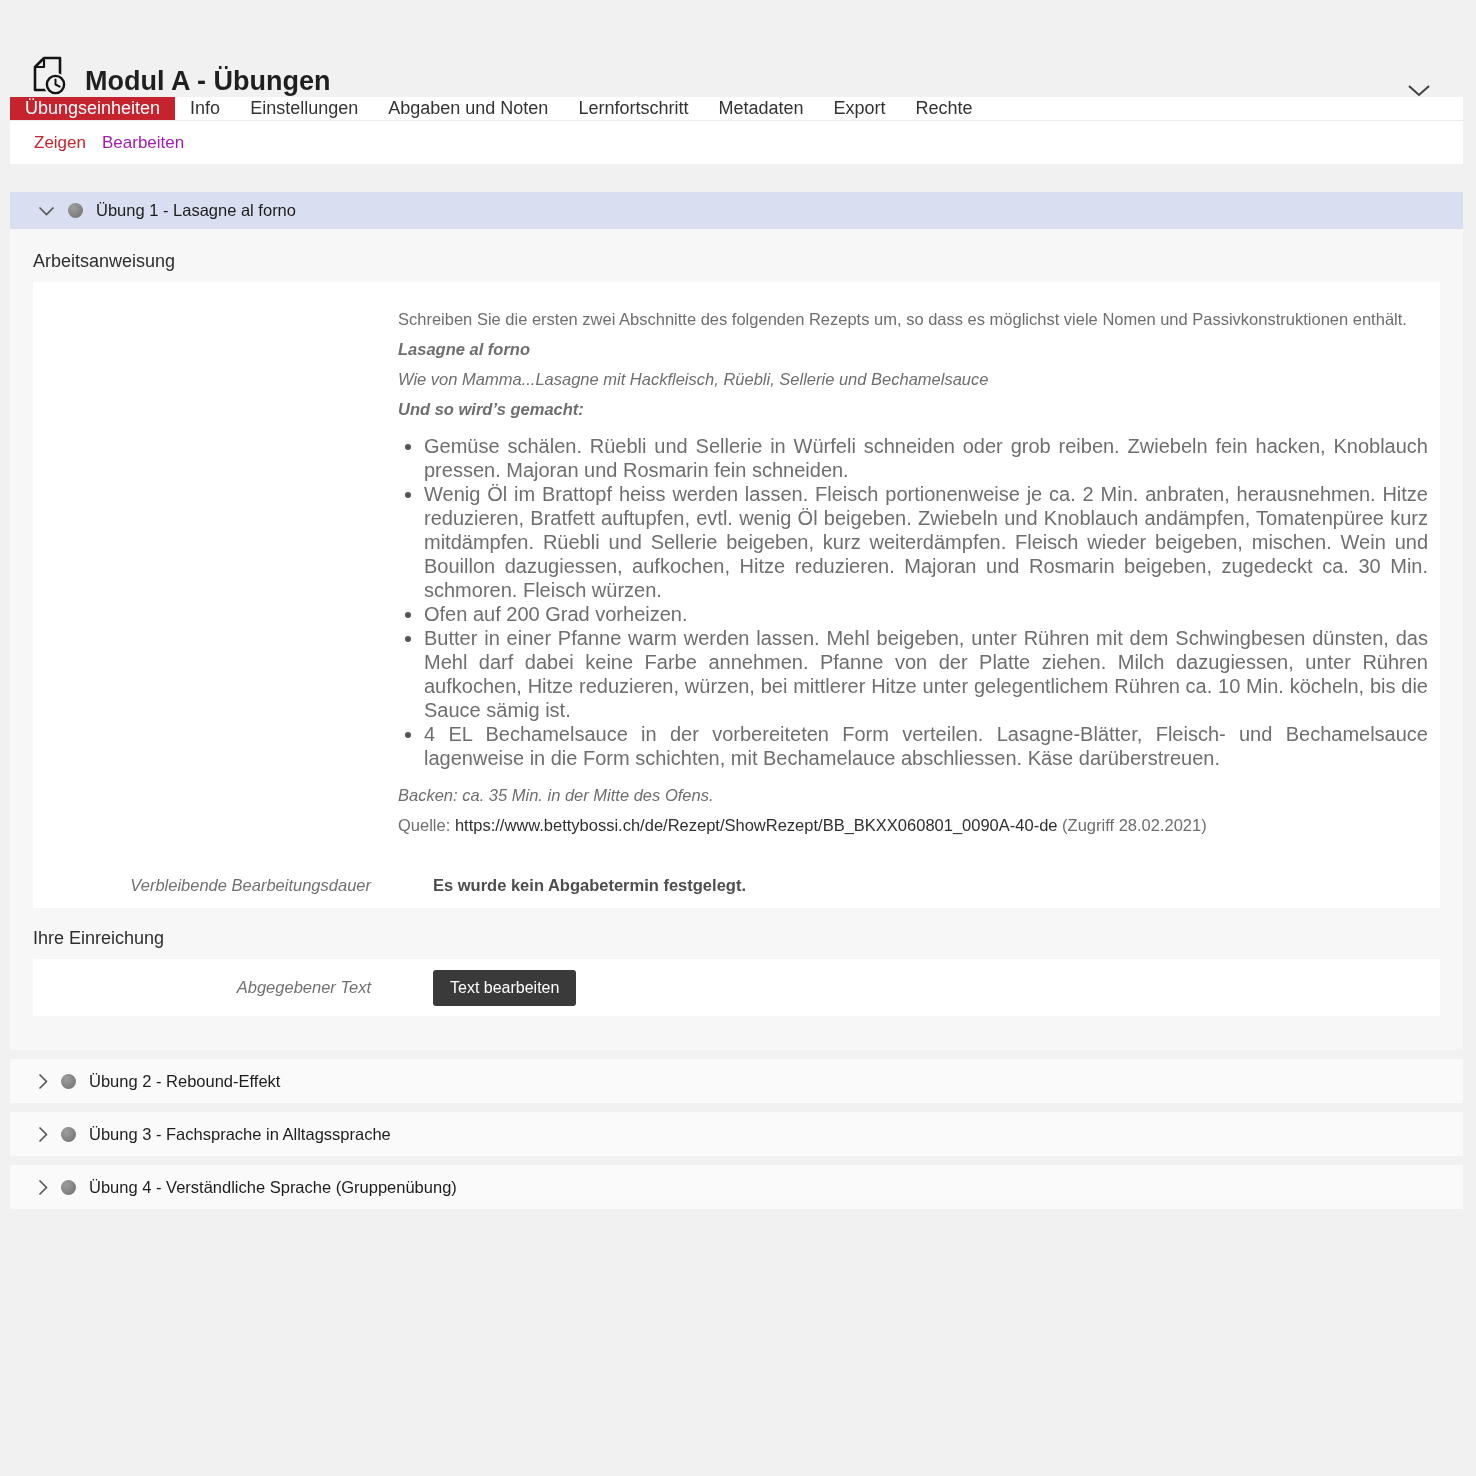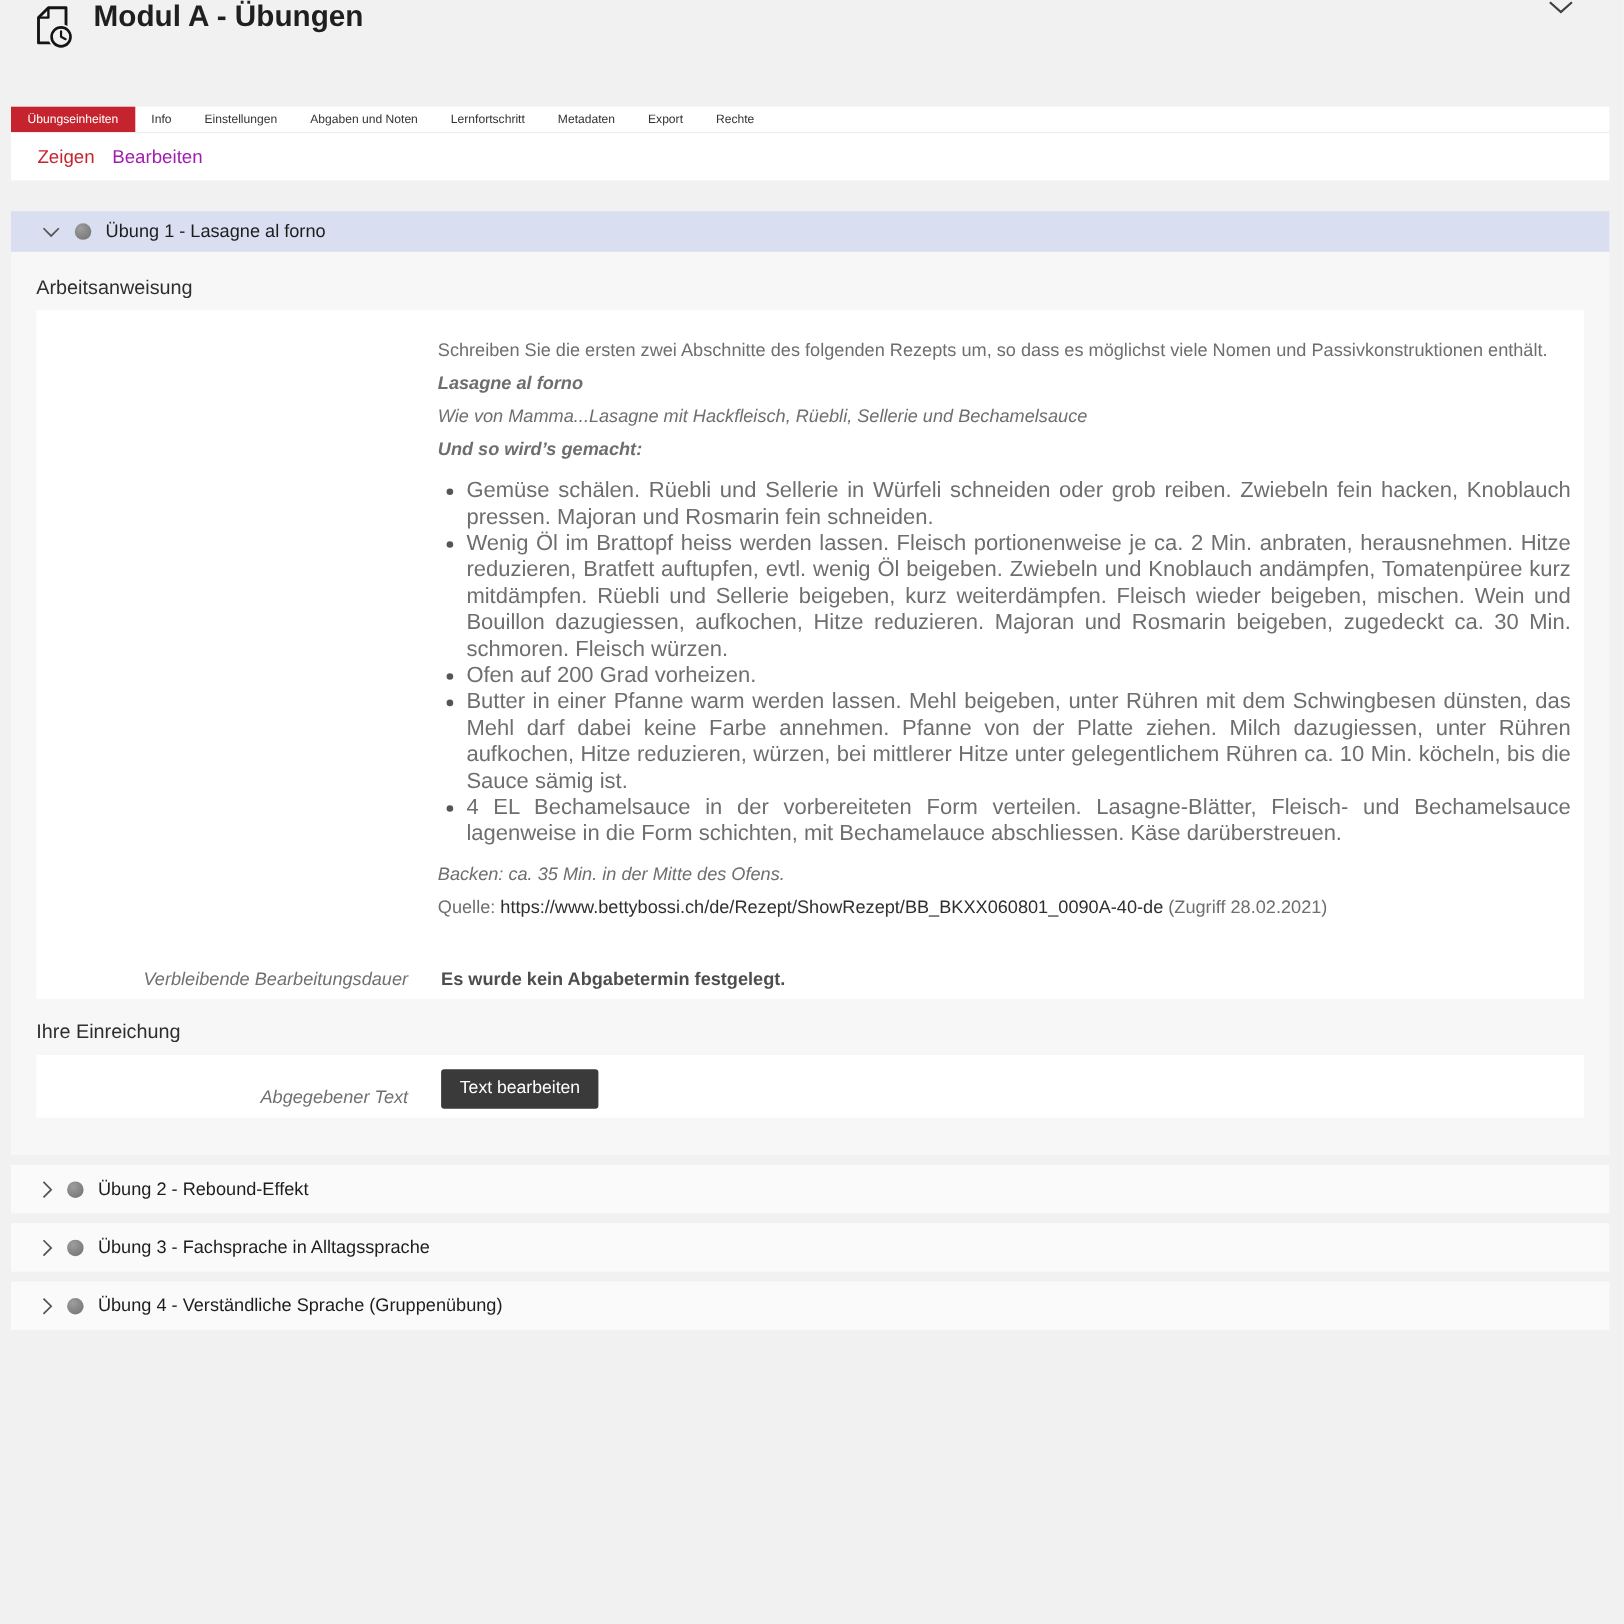--- a/index.html
+++ b/index.html
@@ -6,27 +6,27 @@
   html, body { margin: 0; padding: 0; }
   body {
     width: 1476px; height: 1476px; overflow: hidden;
     background: #f1f1f1;
     font-family: "Liberation Sans", sans-serif;
     color: #222;
   }
   .panel { margin: 0 13px 0 10px; }
 
   
-  .hdr { height: 97px; display: flex; align-items: flex-start; padding: 0 18px 0 14px; }
+  .hdr { height: 97px; display: flex; align-items: flex-end; padding: 0 18px 0 14px; }
   .hdr svg.doc { flex: 0 0 auto; }
   .hdr h1 { font-size: 27px; font-weight: bold; color: #1f1f1f; margin: 0 0 0 15px; flex: 1 1 auto; }
   .hdr .hdr-chev { flex: 0 0 auto; margin-right: 14px; cursor: pointer; }
 
   
-  .tabbar { background: #fff; height: 24px; display: flex; align-items: stretch; font-size: 11px; border-bottom: 1px solid #ededed; }
+  .tabbar { background: #fff; height: 24px; display: flex; align-items: stretch; font-size: 18px; border-bottom: 1px solid #ededed; }
   .tab { display: flex; align-items: center; padding: 0 15px; color: #333; cursor: pointer; white-space: nowrap; }
   .tab.active { background: #c5242f; color: #fff; }
 
   
   .subnav { background: #fff; height: 43px; display: flex; align-items: center; padding-left: 24px; font-size: 17px; }
   .sub { margin-right: 16px; color: #a21caf; cursor: pointer; }
   .sub.active { color: #c5242f; }
 
   
   .acc { margin-top: 13px; }
@@ -46,21 +46,21 @@
   .white-box { background: #fff; padding: 22px 12px 22px 365px; }
   .instr p { margin: 0; font-size: 16.5px; line-height: 30px; color: #6e6e6e; text-align: justify; hyphens: auto; }
   .instr .bi { font-weight: bold; font-style: italic; }
   .instr .i { font-style: italic; }
   .instr ul { margin: 10px 0; padding-left 26px; padding-left: 26px; }
   .instr li { font-size: 20px; line-height: 24px; color: #6e6e6e; text-align: justify; hyphens: auto; }
   .instr li::marker { color: #555; }
   .src a { color: #2f2f2f; text-decoration: none; cursor: pointer; }
 
   
-  .white-row { background: #fff; display: flex; align-items: flex-end; padding: 8px 12px; min-height: 46px; }
+  .white-row { background: #fff; display: flex; align-items: center; padding: 8px 12px; min-height: 46px; gap: 32px; }
   .white-row.tall { min-height: 57px; }
   .flabel { flex: 0 0 326px; text-align: right; font-style: italic; color: #707070; font-size: 16.5px; }
   .fvalue { margin-left: 30px; font-size: 16.5px; }
   .fvalue.bold { font-weight: bold; color: #4d4d4d; }
   .btn-dark { background: #3a3a3a; color: #fff; border: 0; border-radius: 3px;
               font-family: "Liberation Sans", sans-serif; font-size: 16px; padding: 9px 17px; cursor: pointer; }
 </style>
 </head>
 <body>
 

